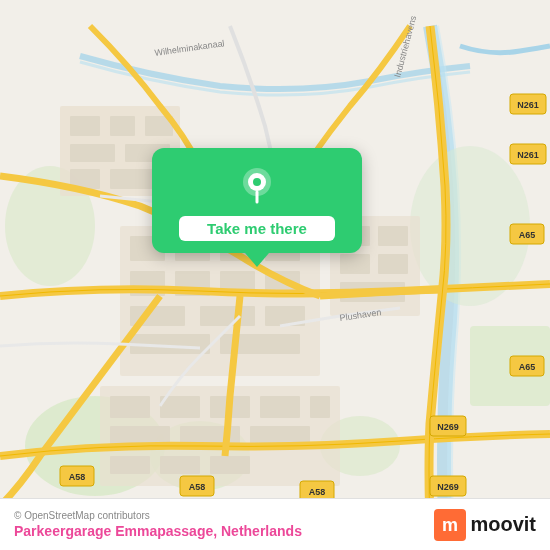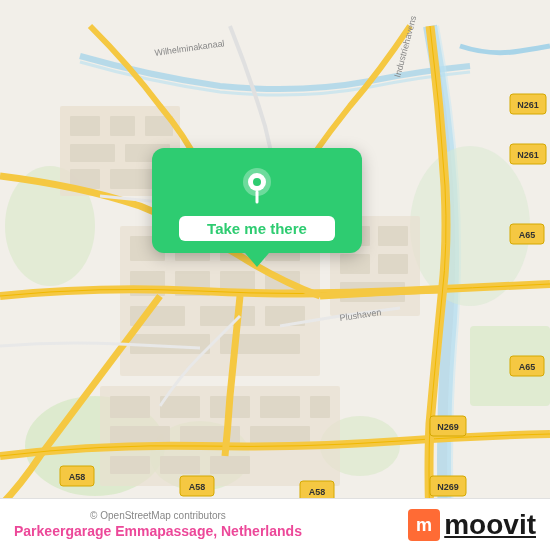--- a/index.html
+++ b/index.html
@@ -30,21 +30,20 @@
     #bottom-bar {
       position: absolute;
       bottom: 0; left: 0; right: 0;
       background: white;
       padding: 10px 14px;
       display: flex;
       align-items: center;
       justify-content: space-between;
       border-top: 1px solid #e0e0e0;
       height: 52px;
-      text-align: center;
     }
 
     #bottom-left {
       display: flex;
       flex-direction: column;
     }
 
     #attribution {
       font-size: 10px;
       color: #888;
@@ -57,24 +56,23 @@
       margin-top: 2px;
     }
 
     #moovit-logo {
       display: flex;
       align-items: center;
       gap: 4px;
     }
 
     #moovit-text {
-      font-size: 28px;
+      font-size: 20px;
       font-weight: bold;
       color: #1a1a1a;
-      text-decoration: underline;
     }
 
     
     #popup-card {
       position: absolute;
       top: 148px;
       left: 152px;
       width: 210px;
       background: #2ecc71;
       border-radius: 12px;

